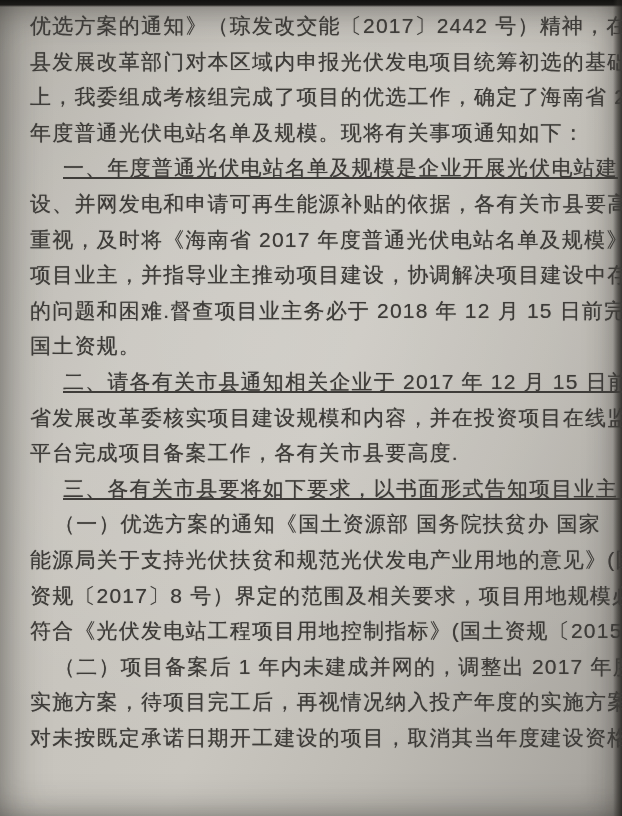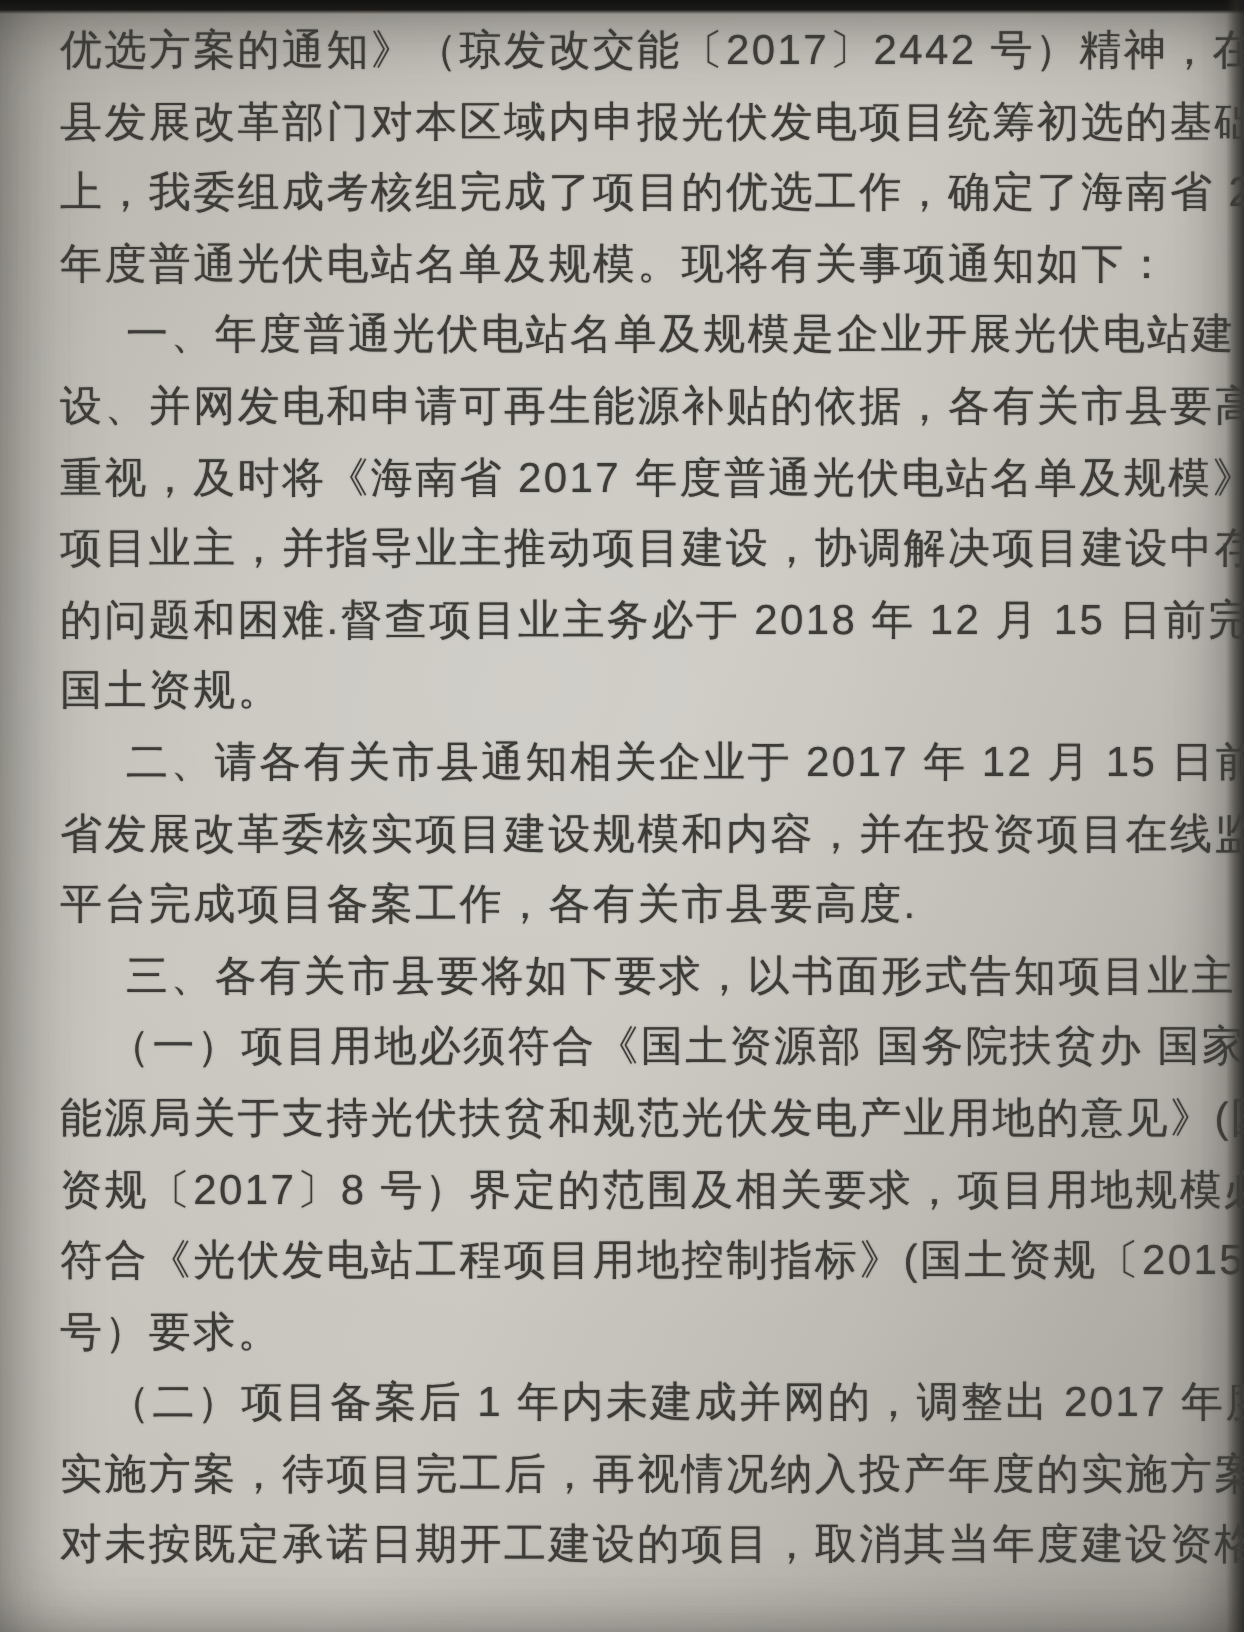--- a/index.html
+++ b/index.html
@@ -45,21 +45,21 @@
     font-weight: 500;
     letter-spacing: 1.2px;
     filter: blur(0.35px);
     text-shadow: 0 0 0.8px rgba(62,60,56,0.75);
   }
   .line {
     height: 35.6px;
     line-height: 35.6px;
     white-space: nowrap;
   }
-  .indent-a { padding-left: 33px; }  
+  .indent-a { padding-left: 33px; text-decoration: underline; }  
   .indent-b { padding-left: 24px; }  
 </style>
 </head>
 <body>
 
 <div class="photo">
   <div class="top-edge"></div>
   <div class="right-edge"></div>
 
   <div class="text-block">
@@ -70,22 +70,21 @@
     <div class="line indent-a">一、年度普通光伏电站名单及规模是企业开展光伏电站建</div>
     <div class="line">设、并网发电和申请可再生能源补贴的依据，各有关市县要高度</div>
     <div class="line">重视，及时将《海南省 2017 年度普通光伏电站名单及规模》通知</div>
     <div class="line">项目业主，并指导业主推动项目建设，协调解决项目建设中存在</div>
     <div class="line">的问题和困难.督查项目业主务必于 2018 年 12 月 15 日前完成项</div>
     <div class="line">国土资规。</div>
     <div class="line indent-a">二、请各有关市县通知相关企业于 2017 年 12 月 15 日前到</div>
     <div class="line">省发展改革委核实项目建设规模和内容，并在投资项目在线监管</div>
     <div class="line">平台完成项目备案工作，各有关市县要高度.</div>
     <div class="line indent-a">三、各有关市县要将如下要求，以书面形式告知项目业主：</div>
-    <div class="line indent-b">（一）项目用地必须符合《国土资源部 国务院扶贫办 国家</div>
+    <div class="line indent-b">（一）优选方案的通知《国土资源部 国务院扶贫办 国家</div>
     <div class="line">能源局关于支持光伏扶贫和规范光伏发电产业用地的意见》(国土</div>
     <div class="line">资规〔2017〕8 号）界定的范围及相关要求，项目用地规模必须</div>
     <div class="line">符合《光伏发电站工程项目用地控制指标》(国土资规〔2015〕11</div>
-    <div class="line">号）要求。</div>
     <div class="line indent-b">（二）项目备案后 1 年内未建成并网的，调整出 2017 年度</div>
     <div class="line">实施方案，待项目完工后，再视情况纳入投产年度的实施方案。</div>
     <div class="line">对未按既定承诺日期开工建设的项目，取消其当年度建设资格，</div>
   </div>
 </div>
 
 </body></html>

